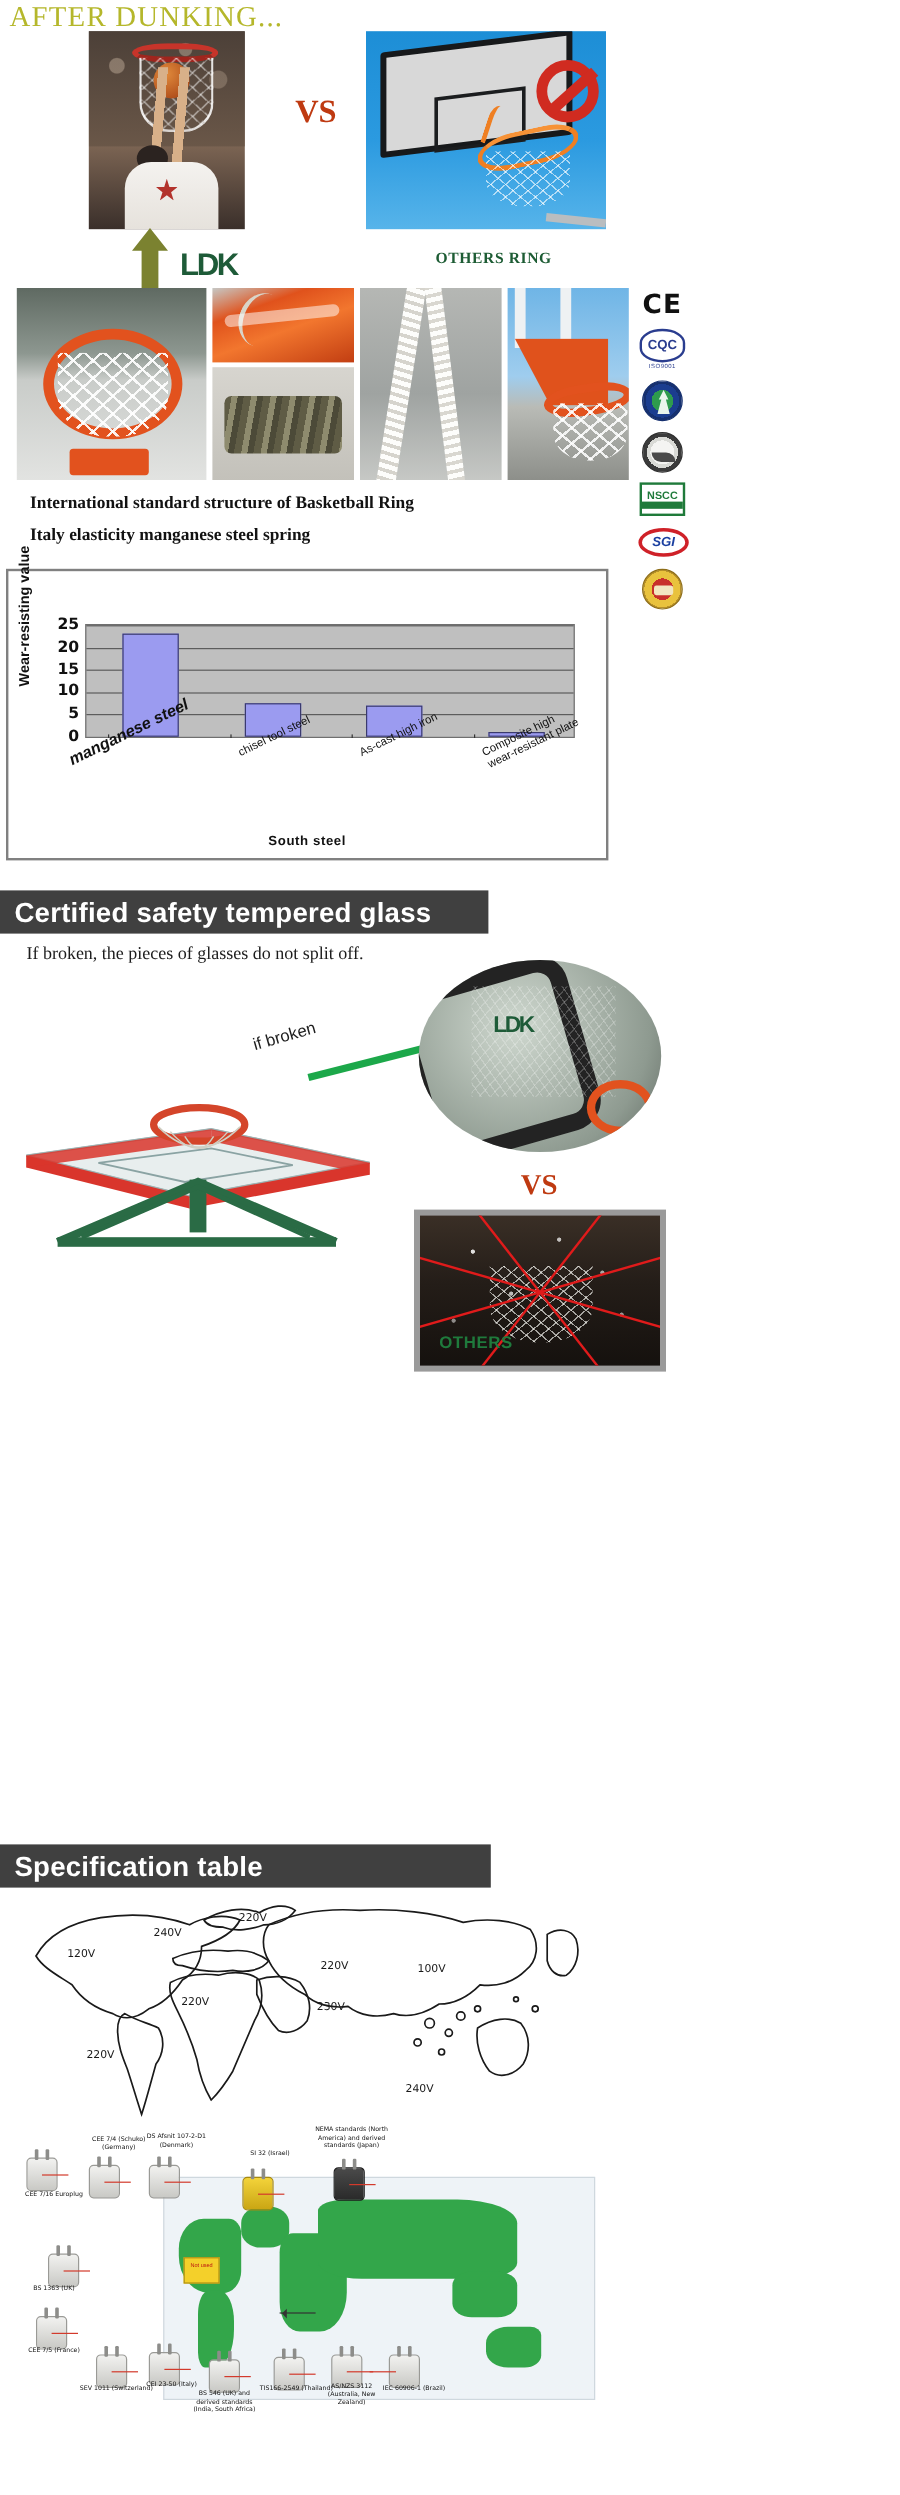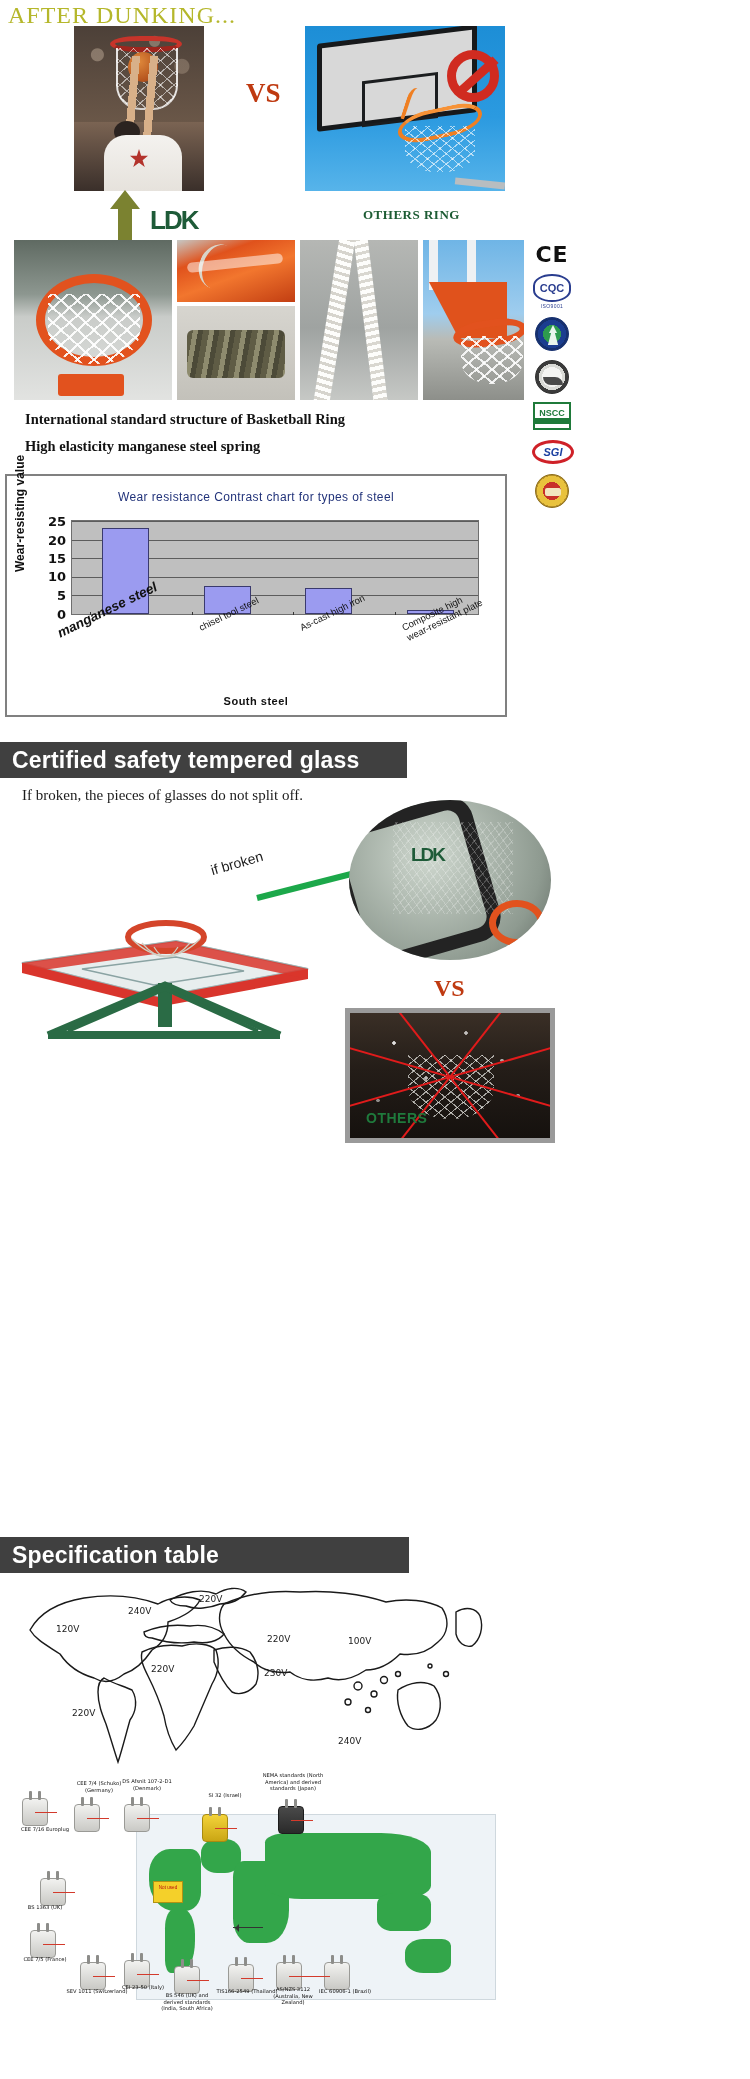--- a/index.html
+++ b/index.html
@@ -346,24 +346,23 @@
   </div>
   <div class="cert" style="margin-top:10px">
     <div id="sgi-badge">SGI</div>
   </div>
   <div class="cert" style="margin-top:10px">
     <div id="gold-emblem"></div>
   </div>
 </div>
 
 <div class="abs cap-bold" id="cap-line1">International standard structure of Basketball Ring</div>
-<div class="abs cap-bold" id="cap-line2">High elasticity manganese steel spring</div>
+<div class="abs cap-bold" id="cap-line2">Italy elasticity manganese steel spring</div>
 
 <div class="abs" id="chart-card">
-  <div id="chart-title">Wear  resistance  Contrast  chart  for  types  of  steel</div>
   <div id="chart-ylabel">Wear-resisting value</div>
   <div id="chart-plot">
       <div class="ytick" style="top: 93px;">0</div>
       <div class="gridline" style="top: 74.4px;"></div>
       <div class="ytick" style="top: 74.4px;">5</div>
       <div class="gridline" style="top: 55.8px;"></div>
       <div class="ytick" style="top: 55px;">10</div>
       <div class="gridline" style="top: 37.2px;"></div>
       <div class="ytick" style="top: 37.2px;">15</div>
       <div class="gridline" style="top: 18.6px;"></div>

